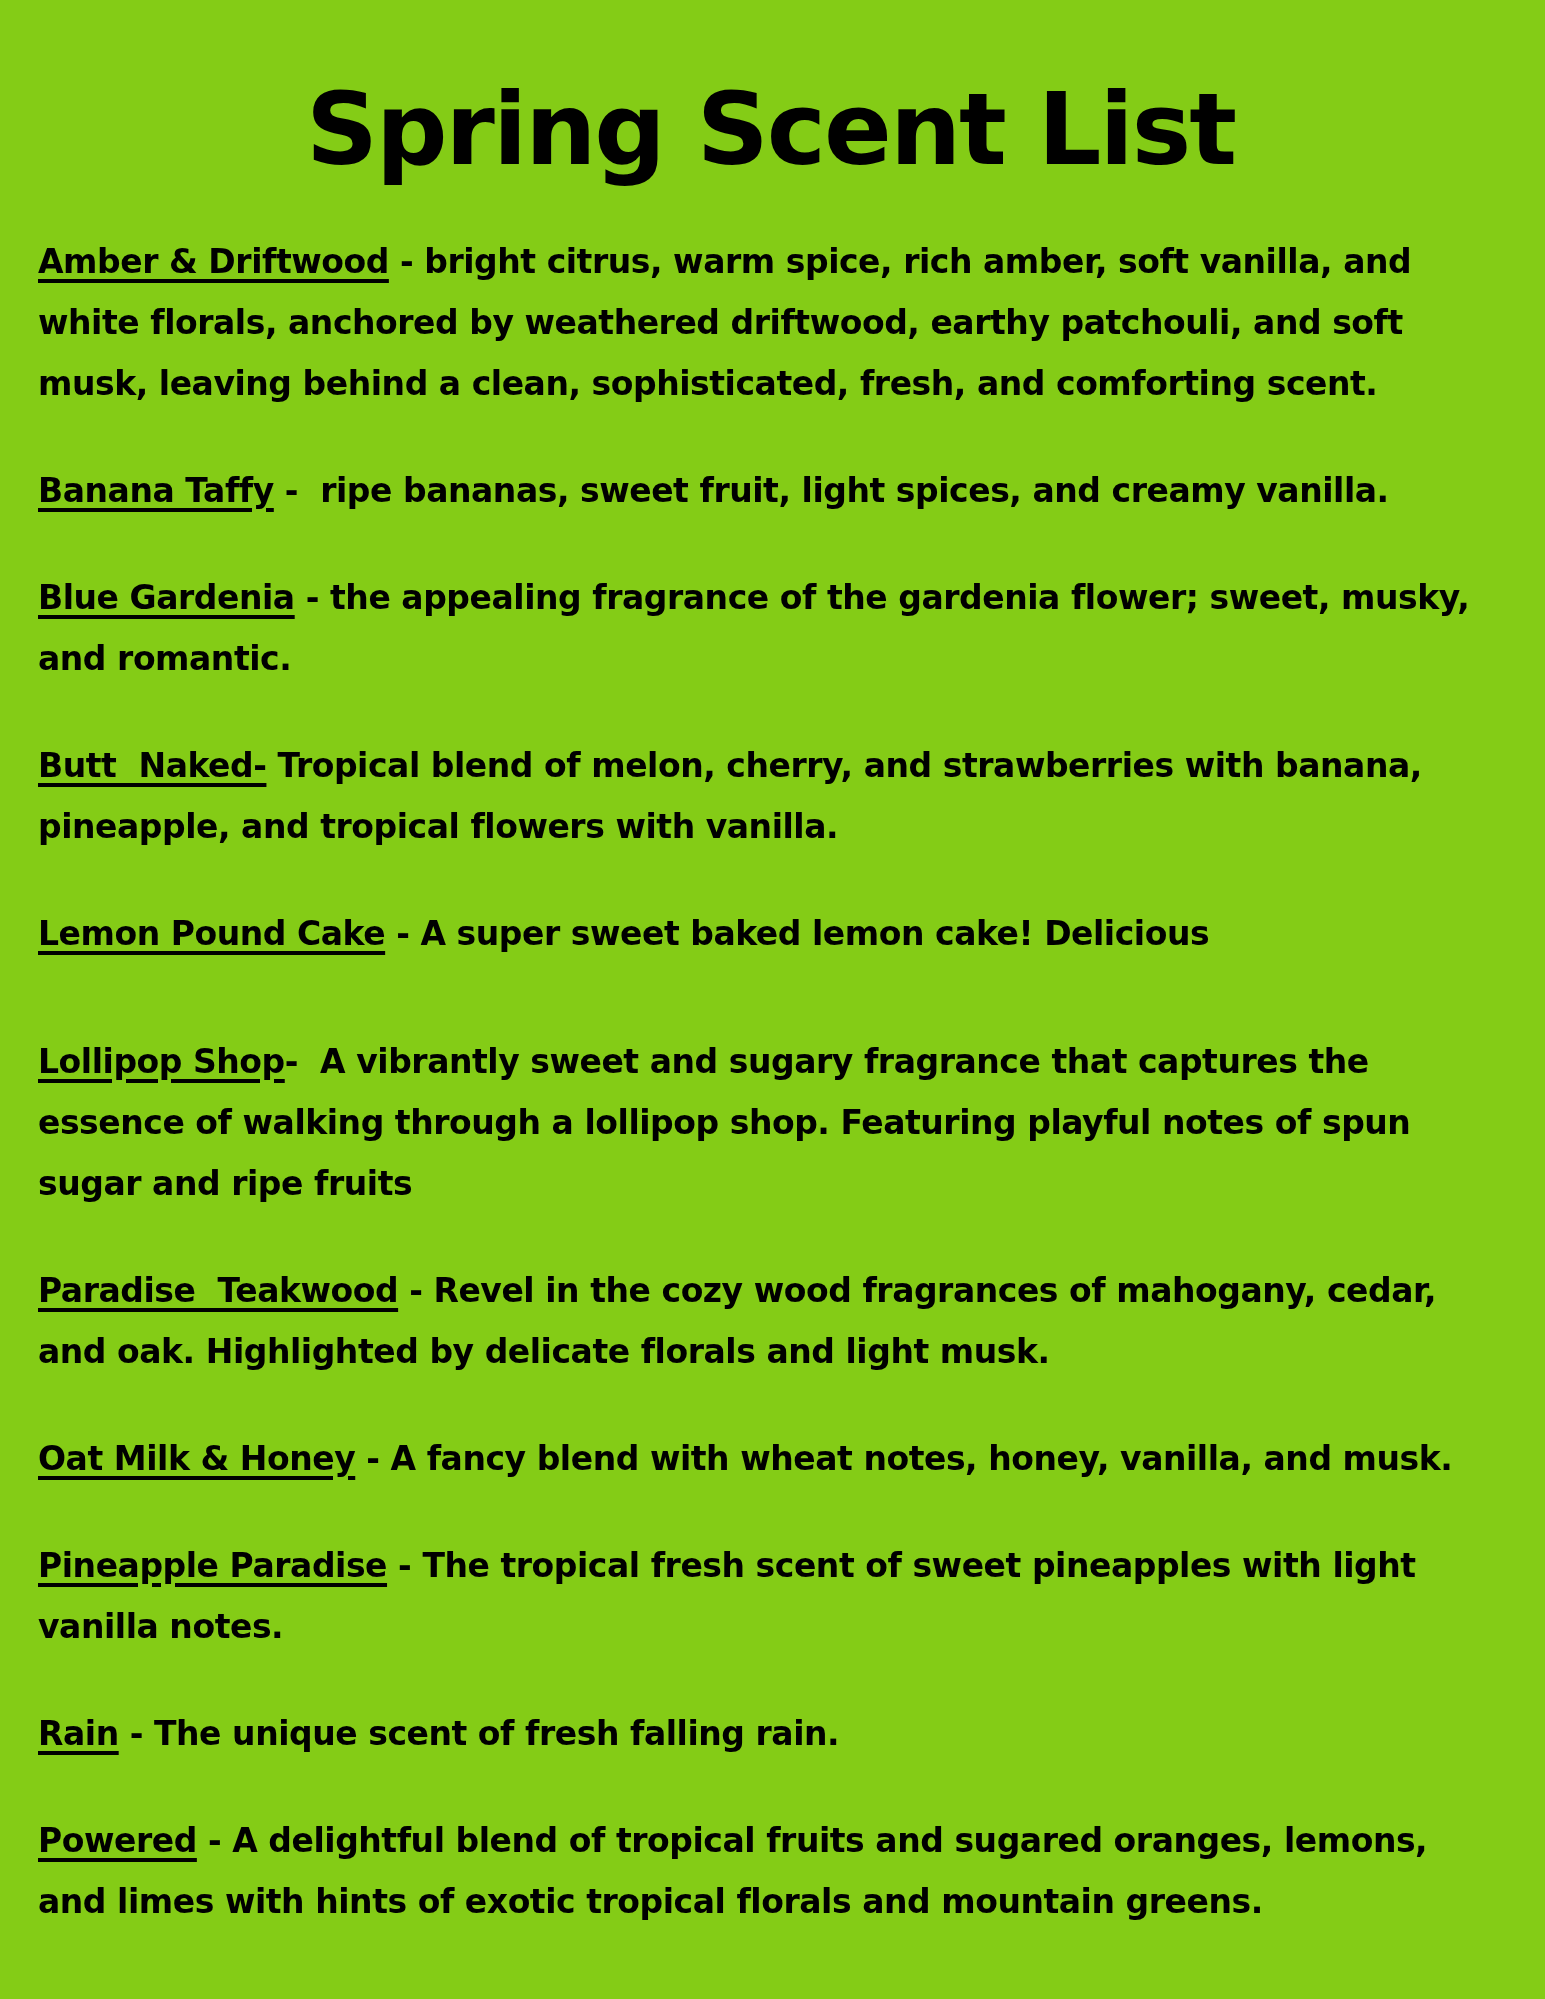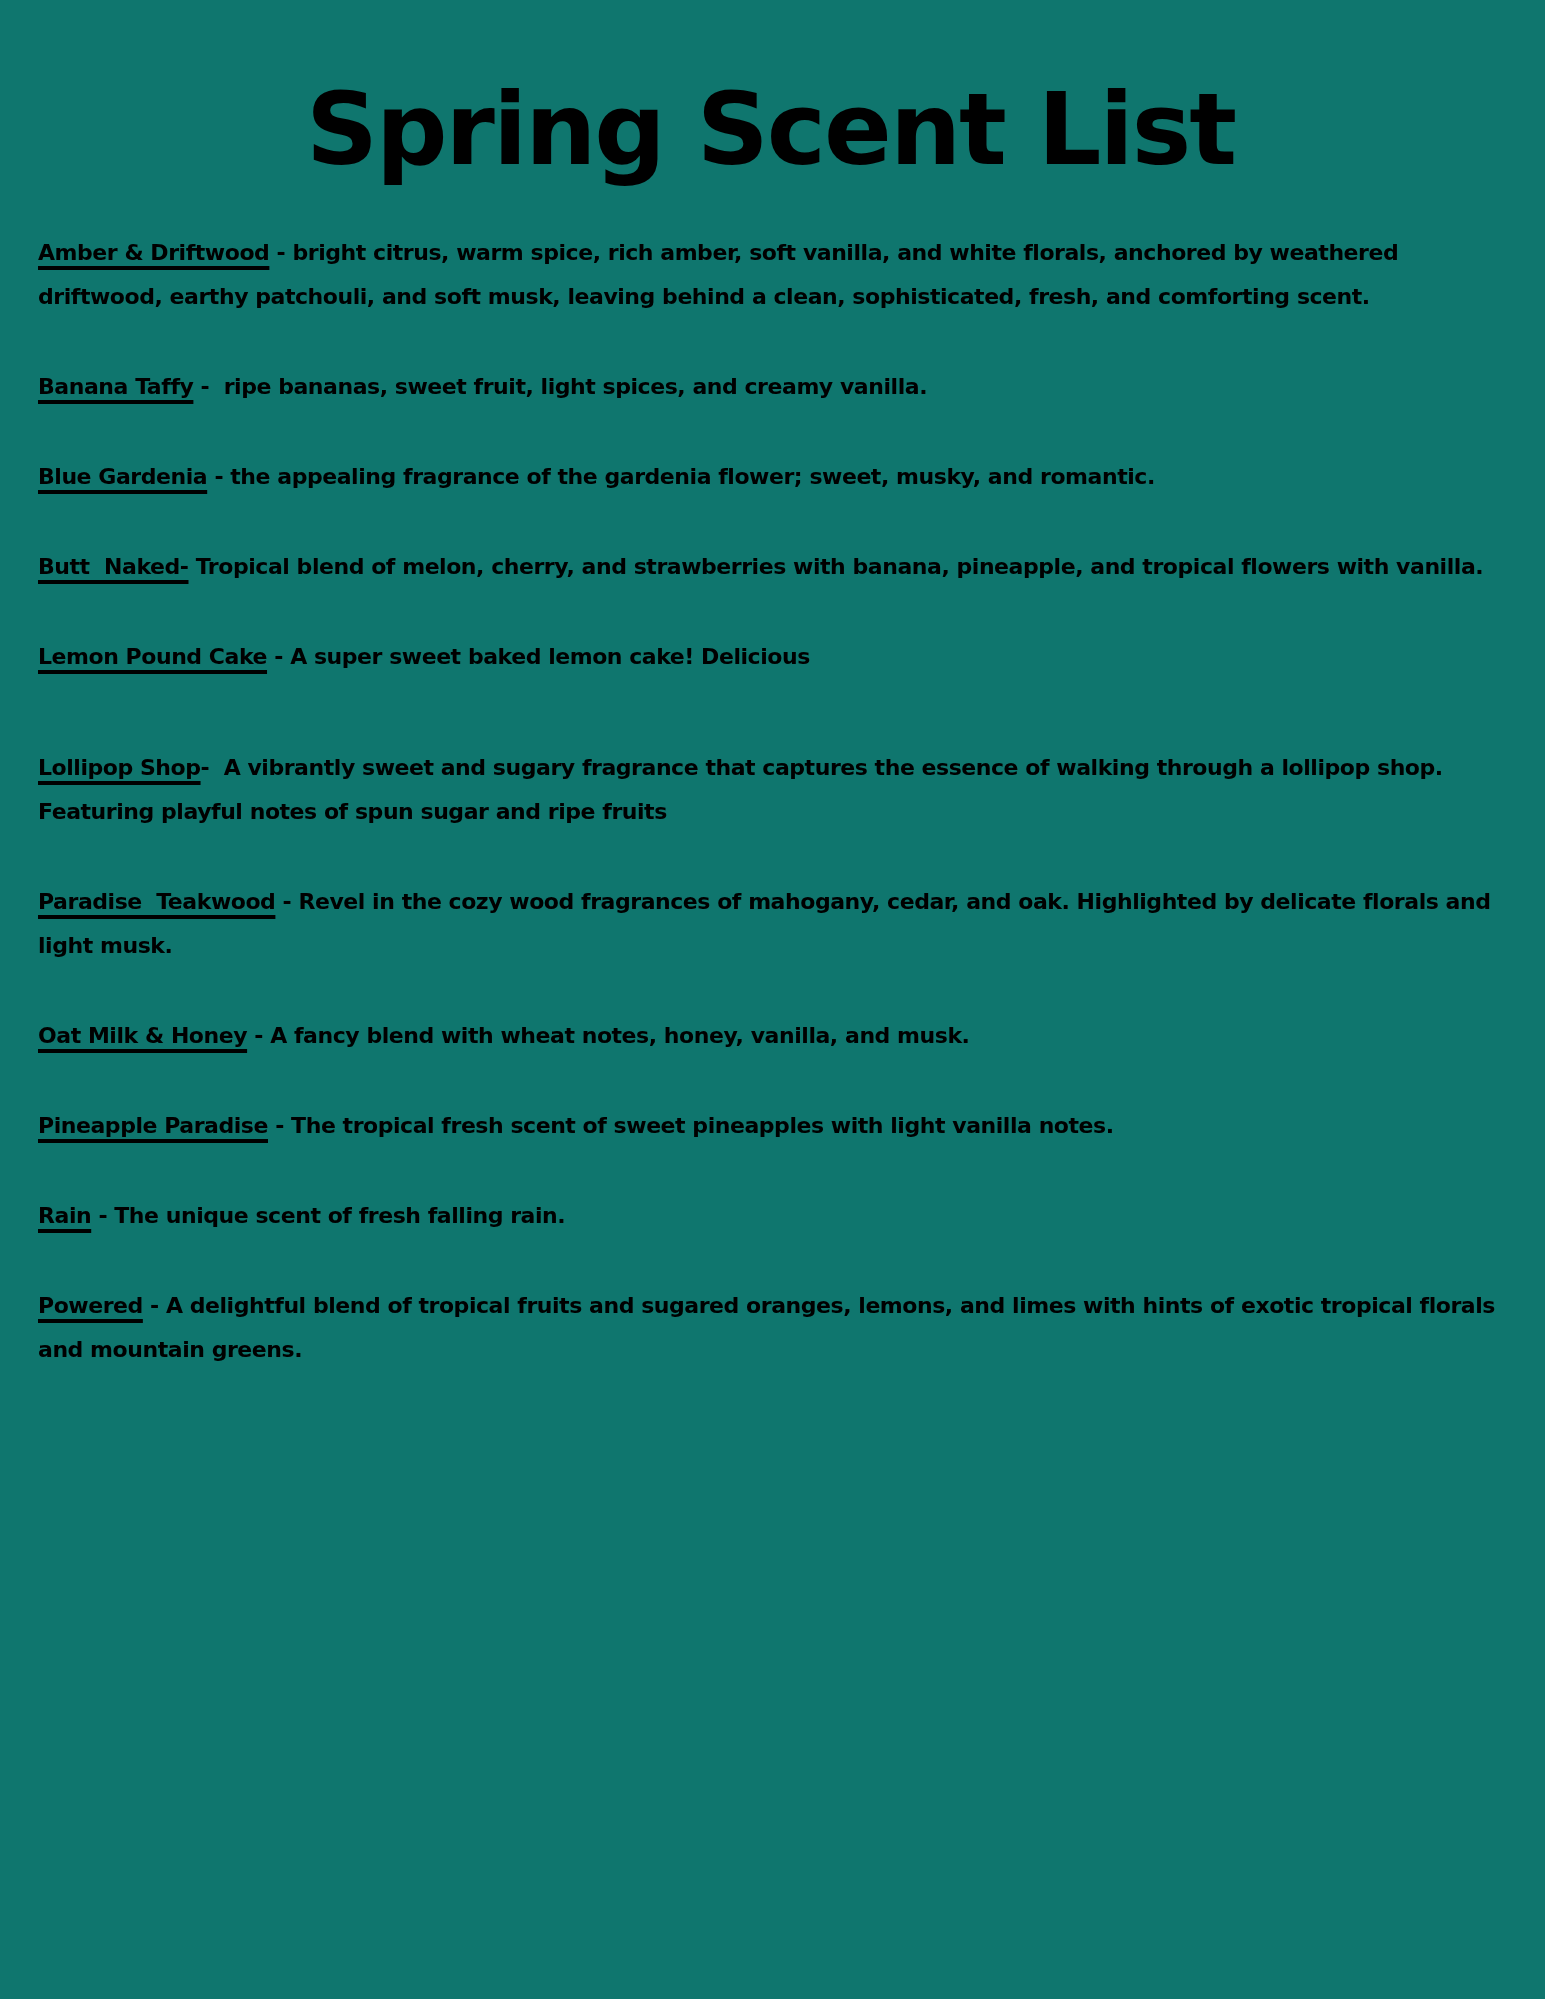--- a/index.html
+++ b/index.html
@@ -4,40 +4,40 @@
 <style>
   html, body {
     margin: 0;
     padding: 0;
     background: #ffffff;
   }
   .page {
     position: relative;
     width: 1545px;
     height: 1999px;
-    background: #0f766e;
+    background: #84cc16;
     box-sizing: border-box;
     padding: 0 42px 0 38px;
     overflow: hidden;
     font-family: "DejaVu Sans", "Liberation Sans", sans-serif;
     font-weight: 700;
     color: #000000;
   }
   .doc-title {
     text-align: center;
     font-size: 100px;
     line-height: 1.15;
     margin: 72px 0 44px 0;
     letter-spacing: -2px;
     font-weight: 800;
     color: #000000;
   }
   .scent-list {
-    font-size: 22px;
-    line-height: 44px;
+    font-size: 33px;
+    line-height: 61px;
     letter-spacing: -0.45px;
   }
   .scent-item {
     margin: 0 0 46px 0;
     white-space: pre-wrap;
   }
   .scent-item.gap-lg {
     margin-bottom: 67px;
   }
   .scent-name {

